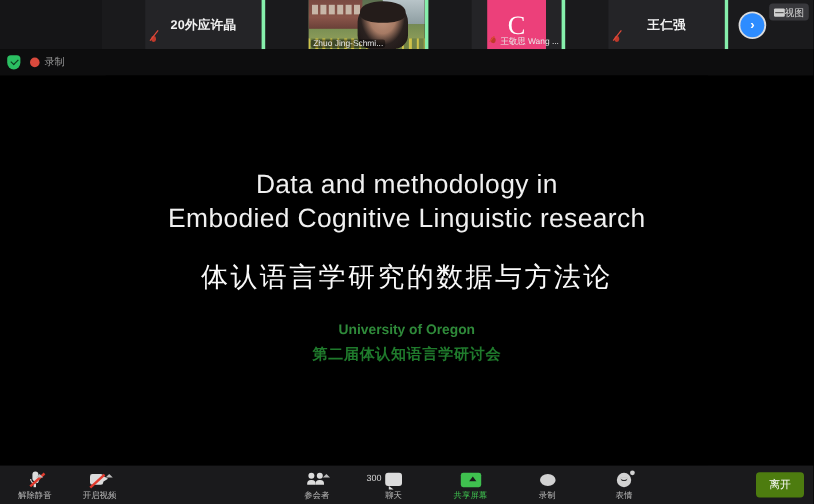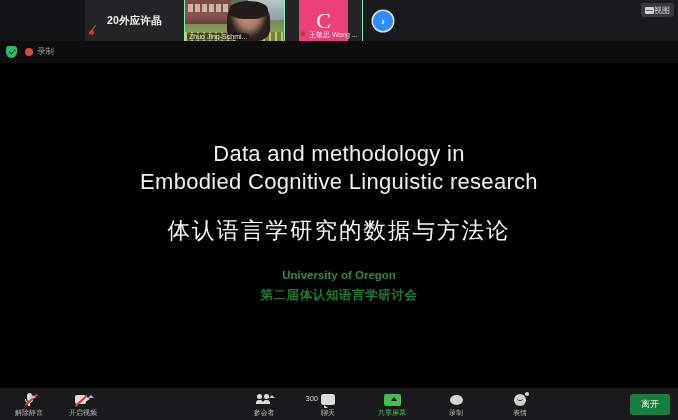--- a/index.html
+++ b/index.html
@@ -21,22 +21,22 @@
     width: 678px; height: 41px;
     background: #1a1a1c;
     display: flex;
     align-items: stretch;
   }
   .strip-pad { width: 85px; background: #151517; flex: 0 0 85px; }
   .tile {
     position: relative;
     flex: 0 0 auto;
     background: #242427;
-    border-right: 1px solid #86efac;
-    display: flex; align-items: center; justify-content: center;
+    border-right: 3px solid #86efac;
+    display: flex; align-items: center; justify-content: center; margin-left: 36px;
   }
   .tile.name-only { width: 100px; background: #242427; }
   .tile-name-center {
     color: #f2f2f2;
     font-size: 10.5px;
     font-weight: bold;
     letter-spacing: .2px;
   }
   .tile-label {
     position: absolute;
@@ -413,21 +413,21 @@
     border-bottom: 1.4px solid #2a2a2a;
     border-radius: 0 0 4px 4px;
   }
   .icon-reaction .badge {
     position: absolute; right: -2.5px; top: -2px;
     width: 4px; height: 4px;
     background: #d2d2d2;
     border-radius: 50%;
   }
   .leave-btn {
-    background: #15803d;
+    background: #4d7c0f;
     color: #fff;
     font-size: 9px;
     border: none;
     border-radius: 3px;
     padding: 4px 11px;
     cursor: pointer;
     font-family: "DejaVu Sans", sans-serif;
   }
 </style>
 </head>
@@ -468,20 +468,24 @@
 
     <div class="tile avatar-tile">
       <div class="avatar-box">C</div>
       <div class="tile-label">
         <span class="mic-muted"></span>
         <span>王敬思 Wang ...</span>
       </div>
     </div>
 
 
+    <div class="tile name-only">
+      <span class="tile-name-center">王仁强</span>
+      <span class="mic-muted mic-corner"></span>
+    </div>
 
     <div class="strip-tail">
       <div class="next-arrow">›</div>
       <div class="view-btn">
         <span class="view-icon"></span>
         <span>视图</span>
       </div>
     </div>
   </div>
 

